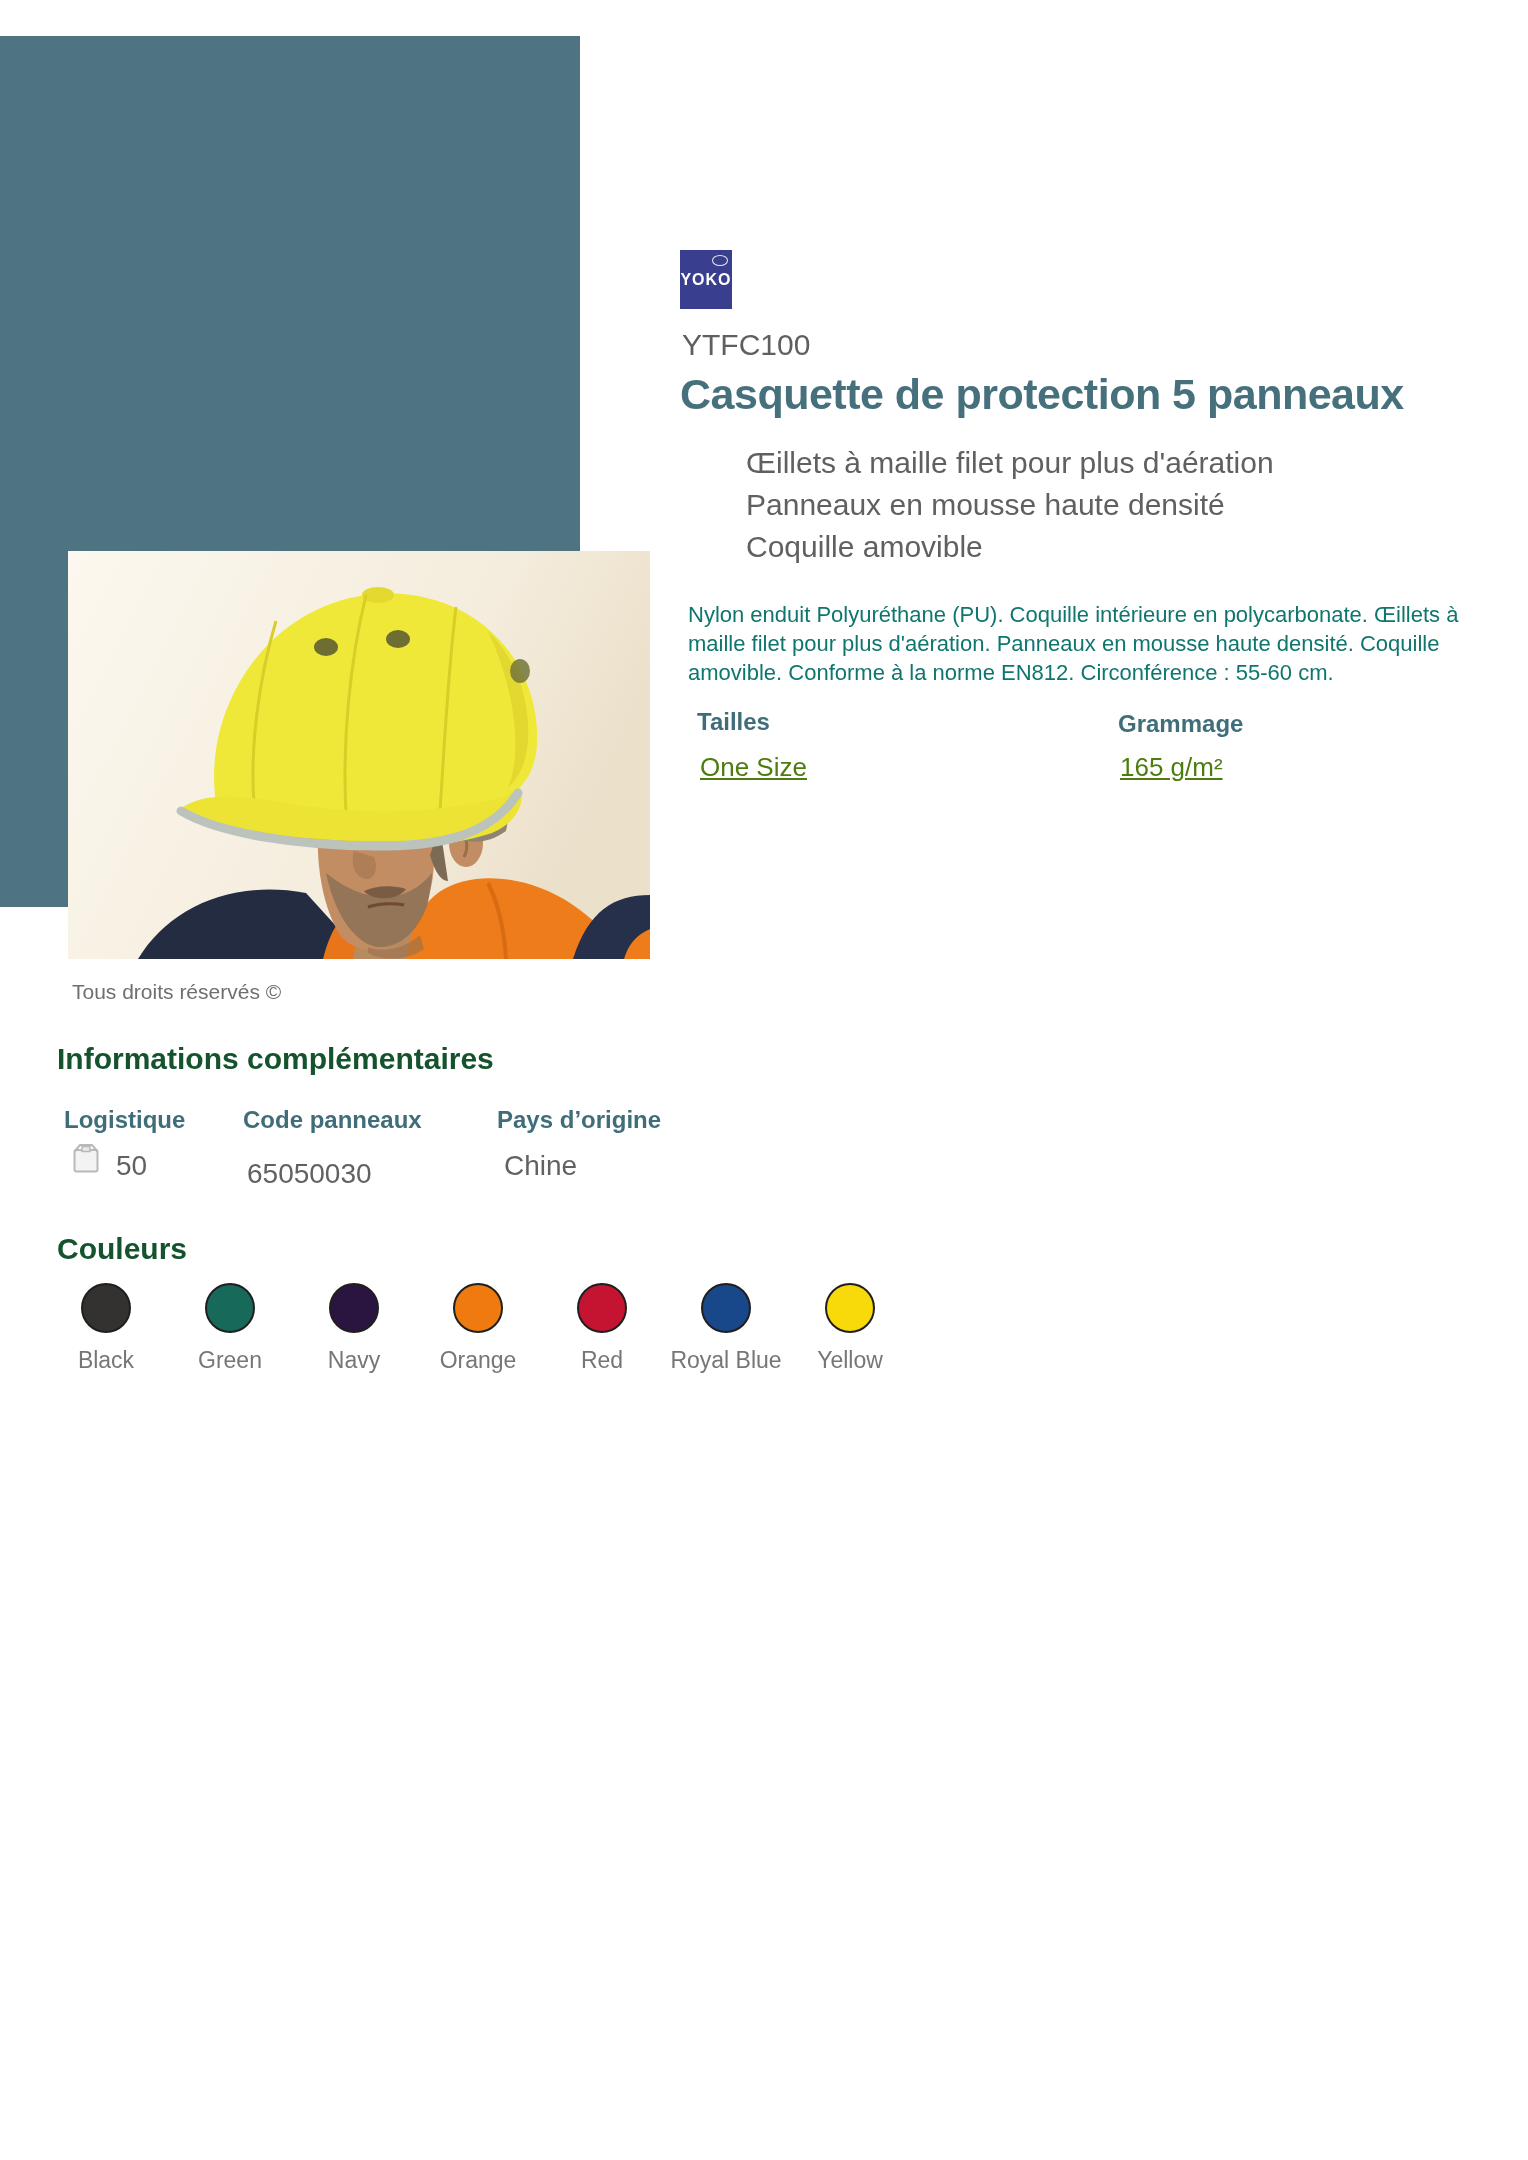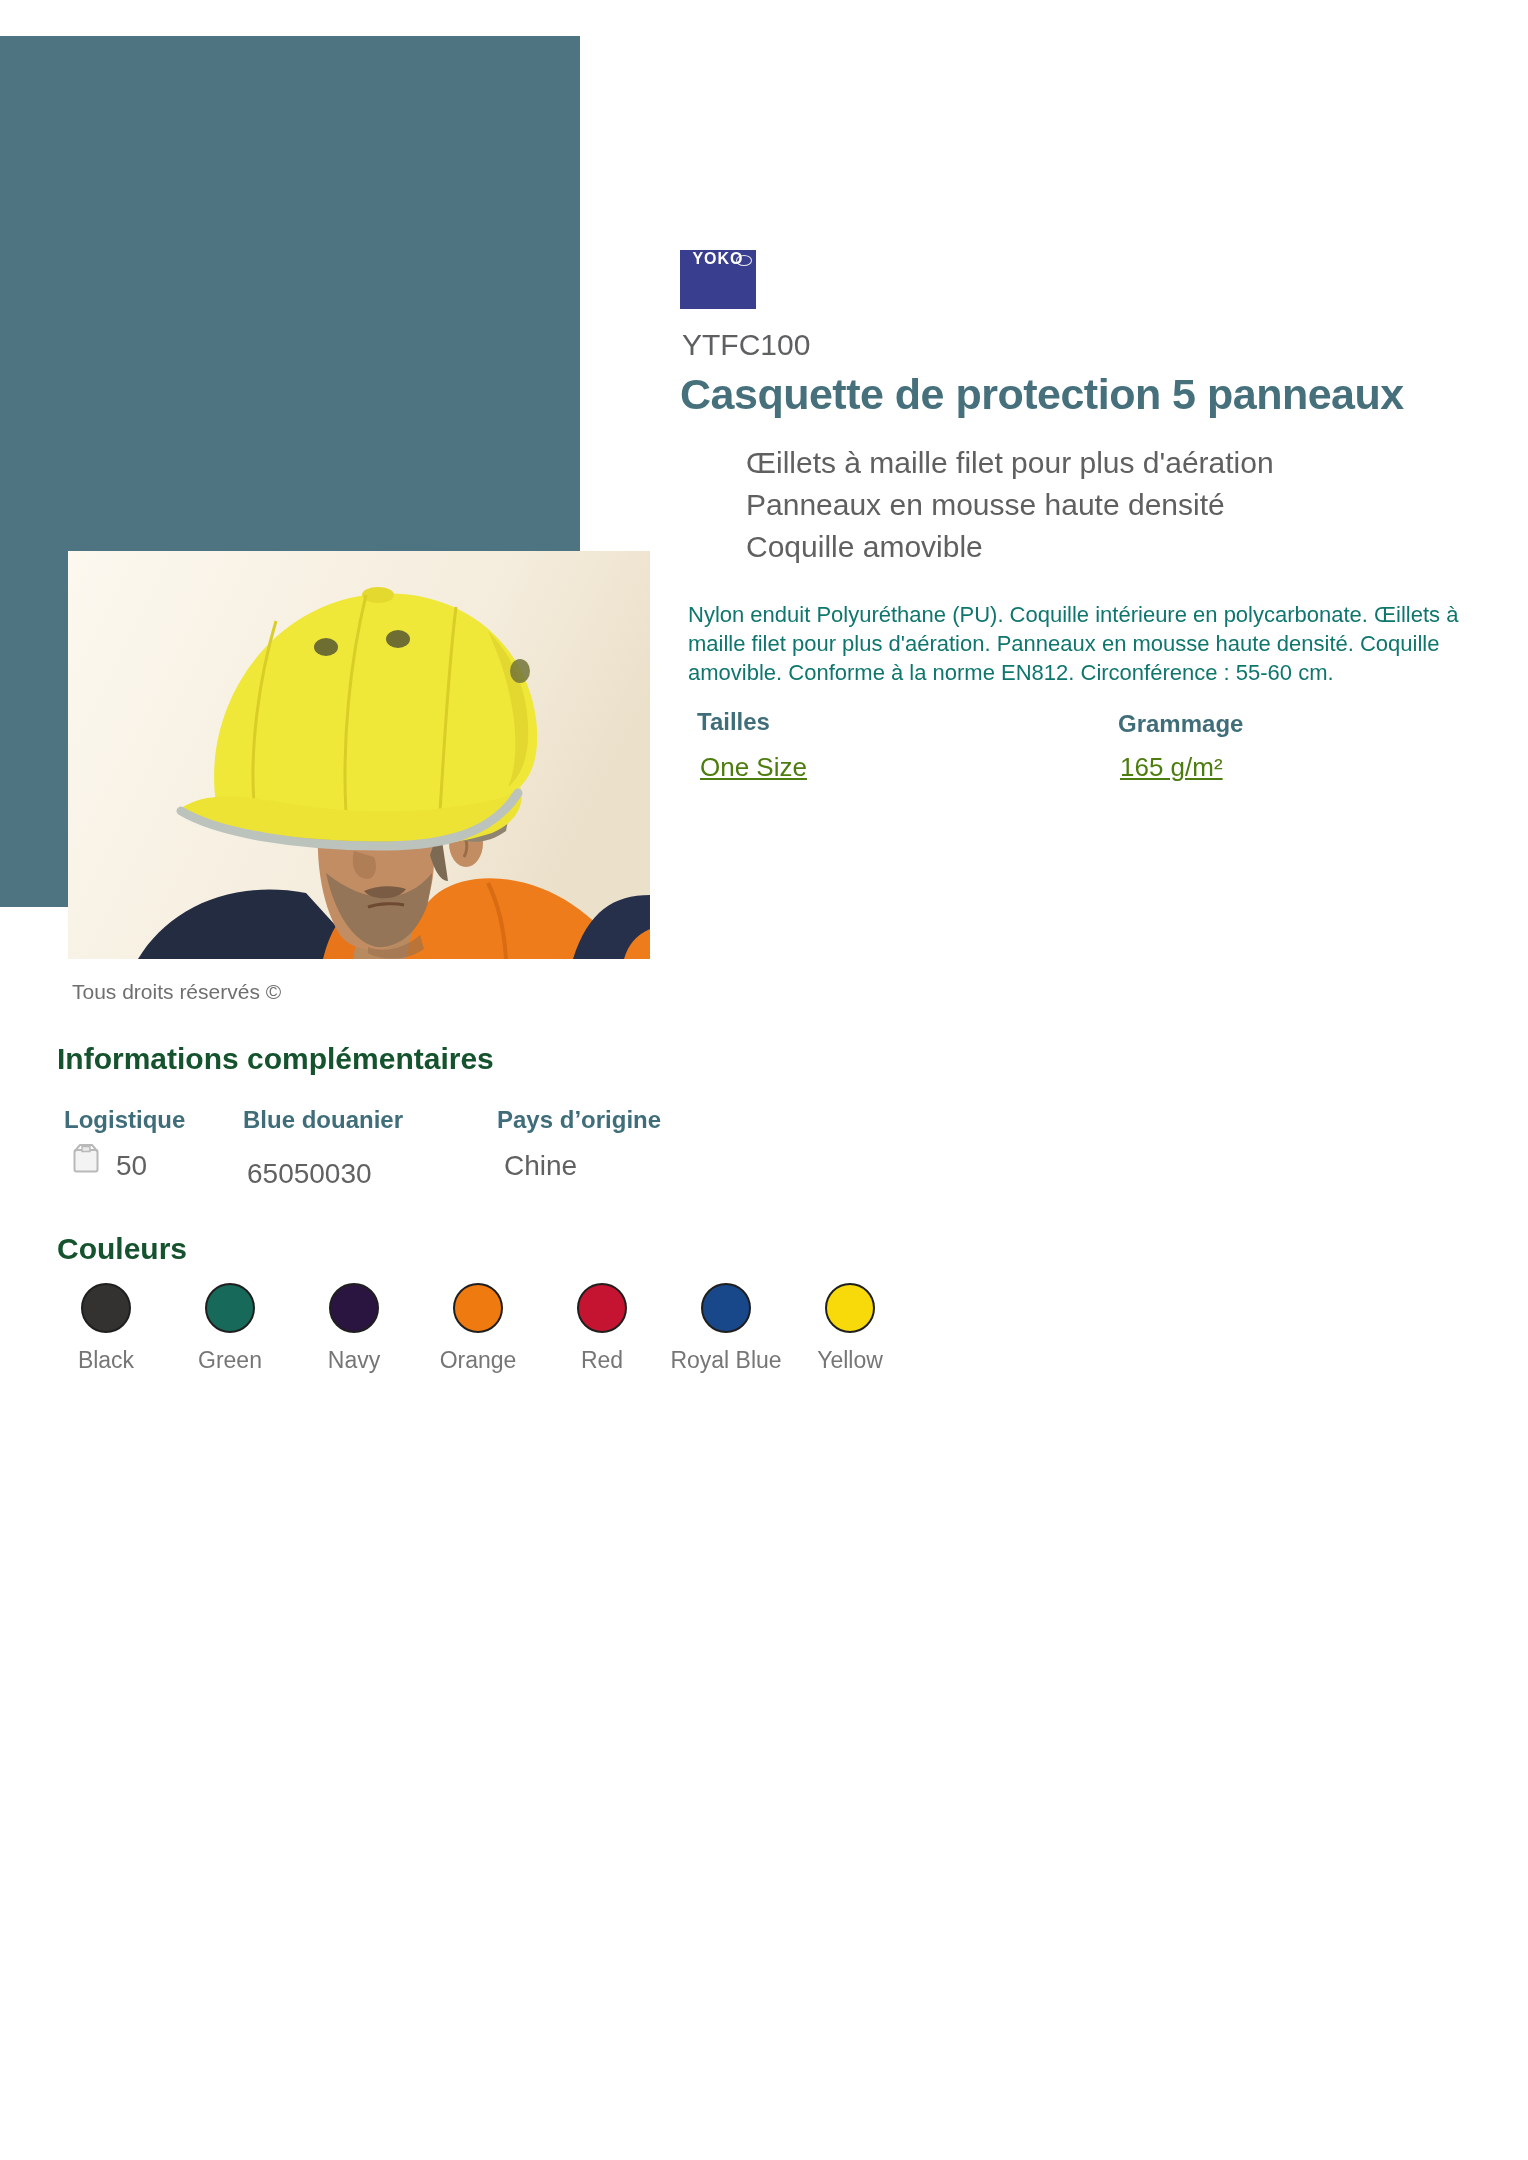--- a/index.html
+++ b/index.html
@@ -13,22 +13,22 @@
   
   .teal-panel{left:0;top:36px;width:580px;height:871px;background:#4d7480;}
 
   
   .photo{left:68px;top:551px;width:582px;height:408px;}
   .photo svg{display:block;width:100%;height:100%;}
 
   .copyright{left:72px;top:980px;font-size:21px;color:#6f6f6f;}
 
   
-  .logo{left:680px;top:250px;width:76px;height:59px;background:#3a3e8e;
-        display:flex;justify-content:center;position:absolute;}
+  .logo{left:680px;top:250px;width:52px;height:59px;background:#3a3e8e;
+        display:flex;align-items:center;justify-content:center;position:absolute;}
   .logo .word{color:#ffffff;font-weight:bold;font-size:16px;letter-spacing:1px;}
   .logo .emblem{position:absolute;top:5px;right:4px;width:14px;height:9px;
         border:1.5px solid #ffffff;border-radius:50%;opacity:.9;}
   .product-code{left:682px;top:328px;font-size:30px;color:#5d5f61;}
   .product-title{left:680px;top:370px;font-size:43px;font-weight:bold;color:#46717c;letter-spacing:-0.5px;}
 
   .features{left:746px;top:452px;}
   .feature{font-size:30px;color:#606060;margin-bottom:20px;line-height:22px;}
 
   .description{left:688px;top:600px;width:812px;font-size:22px;color:#0f766e;line-height:29px;}
@@ -135,21 +135,21 @@
 <div class="abs description">Nylon enduit Polyuréthane (PU). Coquille intérieure en polycarbonate. Œillets à maille filet pour plus d'aération. Panneaux en mousse haute densité. Coquille amovible. Conforme à la norme EN812. Circonférence : 55-60 cm.</div>
 
 <div class="abs spec-label sizes-label">Tailles</div>
 <div class="abs spec-value sizes-value">One Size</div>
 <div class="abs spec-label weight-label">Grammage</div>
 <div class="abs spec-value weight-value">165 g/m²</div>
 
 <div class="abs section-heading info-heading">Informations complémentaires</div>
 
 <div class="abs col-header col-logistique">Logistique</div>
-<div class="abs col-header col-douanier">Blue douanier</div>
+<div class="abs col-header col-douanier">Code panneaux</div>
 <div class="abs col-header col-origine">Pays d’origine</div>
 
 <div class="abs carton-icon">
   <svg viewBox="0 0 28 32" width="28" height="32">
     <rect x="2.5" y="8" width="23" height="21.5" rx="2" fill="#f3f3f3" stroke="#b9b9b9" stroke-width="2"></rect>
     <path d="M2.5,9.5 L8,3 H20 L25.5,9.5" fill="none" stroke="#b9b9b9" stroke-width="2" stroke-linejoin="round"></path>
     <rect x="10" y="4.5" width="8" height="5" fill="#e8e8e8" stroke="#b9b9b9" stroke-width="1.5"></rect>
   </svg>
 </div>
 <div class="abs cell-value val-logistique">50</div>

